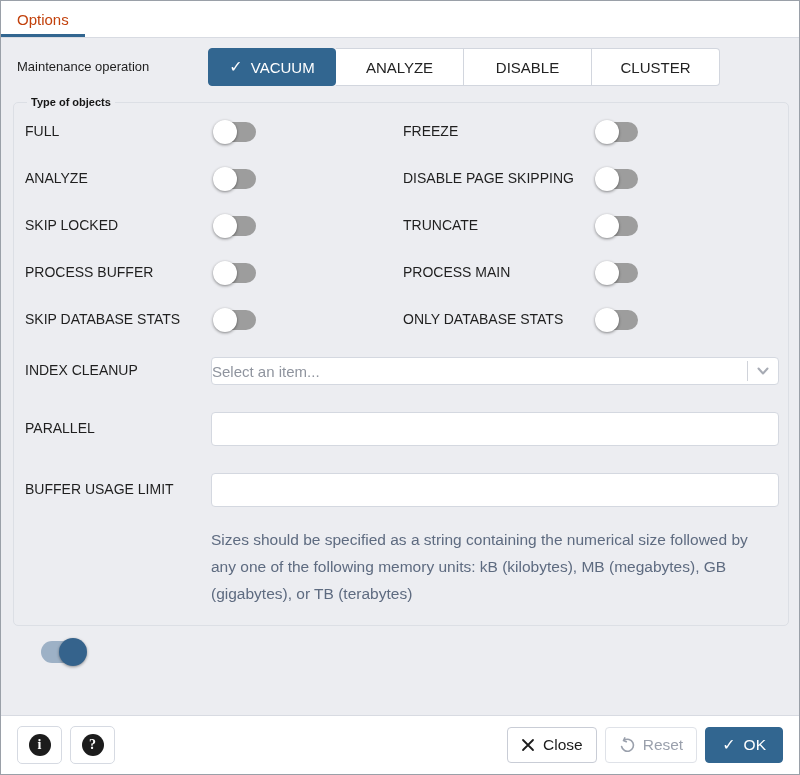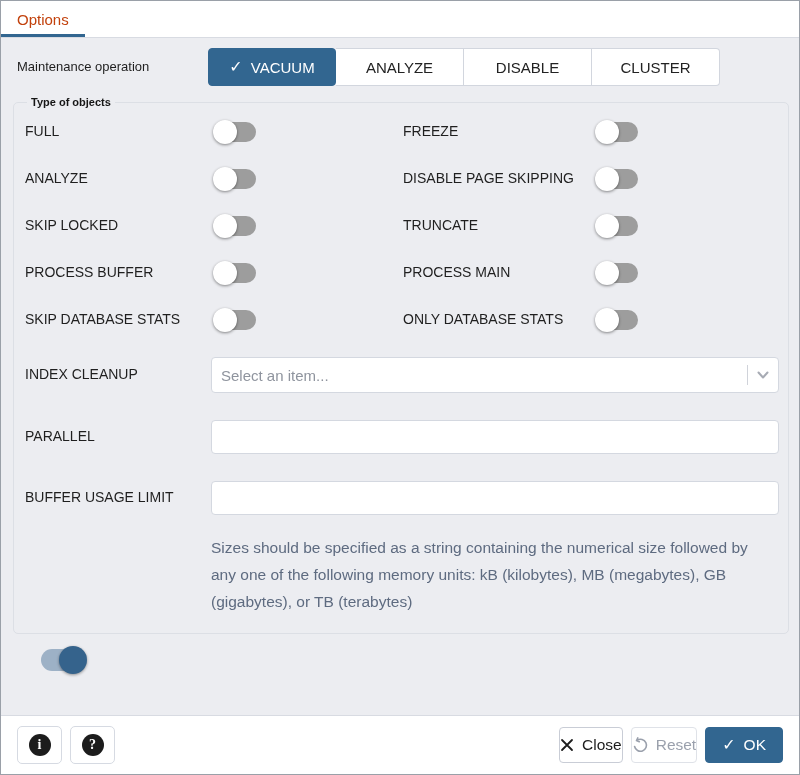--- a/index.html
+++ b/index.html
@@ -93,22 +93,22 @@
     border-radius: 50%; background: #ffffff;
     box-shadow: 0 1px 3px rgba(0,0,0,0.45);
   }
   .toggle.on { background: #9db1c6; width: 42px; height: 22px; border-radius: 11px; }
   .toggle.on .knob {
     left: auto; right: -4px; top: -3px; width: 28px; height: 28px;
     background: #35638c; box-shadow: 0 1px 3px rgba(0,0,0,0.4);
   }
   
   .select-control {
-    height: 36px; background: #ffffff; border: 1px solid #d4d8e0; border-radius: 4px;
-    display: flex; align-items: center; padding: 0 8px 0 9px; cursor: pointer;
+    height: 28px; background: #ffffff; border: 1px solid #d4d8e0; border-radius: 4px;
+    display: flex; align-items: center; padding: 0 8px 0 0; cursor: pointer;
   }
   .select-control .placeholder { flex: 1; font-size: 15px; color: #8f949e; }
   .select-control .divider { width: 1px; height: 20px; background: #d0d3da; margin-right: 8px; }
   .select-control .chevron { color: #a7abb4; display: flex; }
   .text-input {
     width: 100%; height: 34px; background: #ffffff; border: 1px solid #d4d8e0;
     border-radius: 4px; padding: 0 10px; font-family: inherit; font-size: 15px; color: #222;
     outline: none;
   }
   .help-text {
@@ -135,21 +135,21 @@
   .circle-glyph {
     width: 22px; height: 22px; border-radius: 50%; background: #1c1c1c;
     color: #ffffff; font-size: 14px; font-weight: 700;
     display: flex; align-items: center; justify-content: center;
     font-family: "Liberation Serif", serif;
   }
   .footer .spacer { flex: 1; }
   .footer-btn {
     height: 36px; border-radius: 4px; font-family: inherit; font-size: 15.5px;
     display: flex; align-items: center; justify-content: center; gap: 8px;
-    padding: 0 0; cursor: pointer;
+    padding: 0 13px; cursor: pointer;
   }
   .footer-btn.light { background: #ffffff; border: 1px solid #c9cdd6; color: #1c1c1c; }
   .footer-btn.light.disabled { color: #9aa0ac; border-color: #dfe2e8; cursor: default; }
   .footer-btn.primary {
     background: #326690; border: 1px solid #326690; color: #ffffff; padding: 0 16px;
   }
   .btn-icon { display: flex; align-items: center; }
 </style>
 </head>
 <body>

